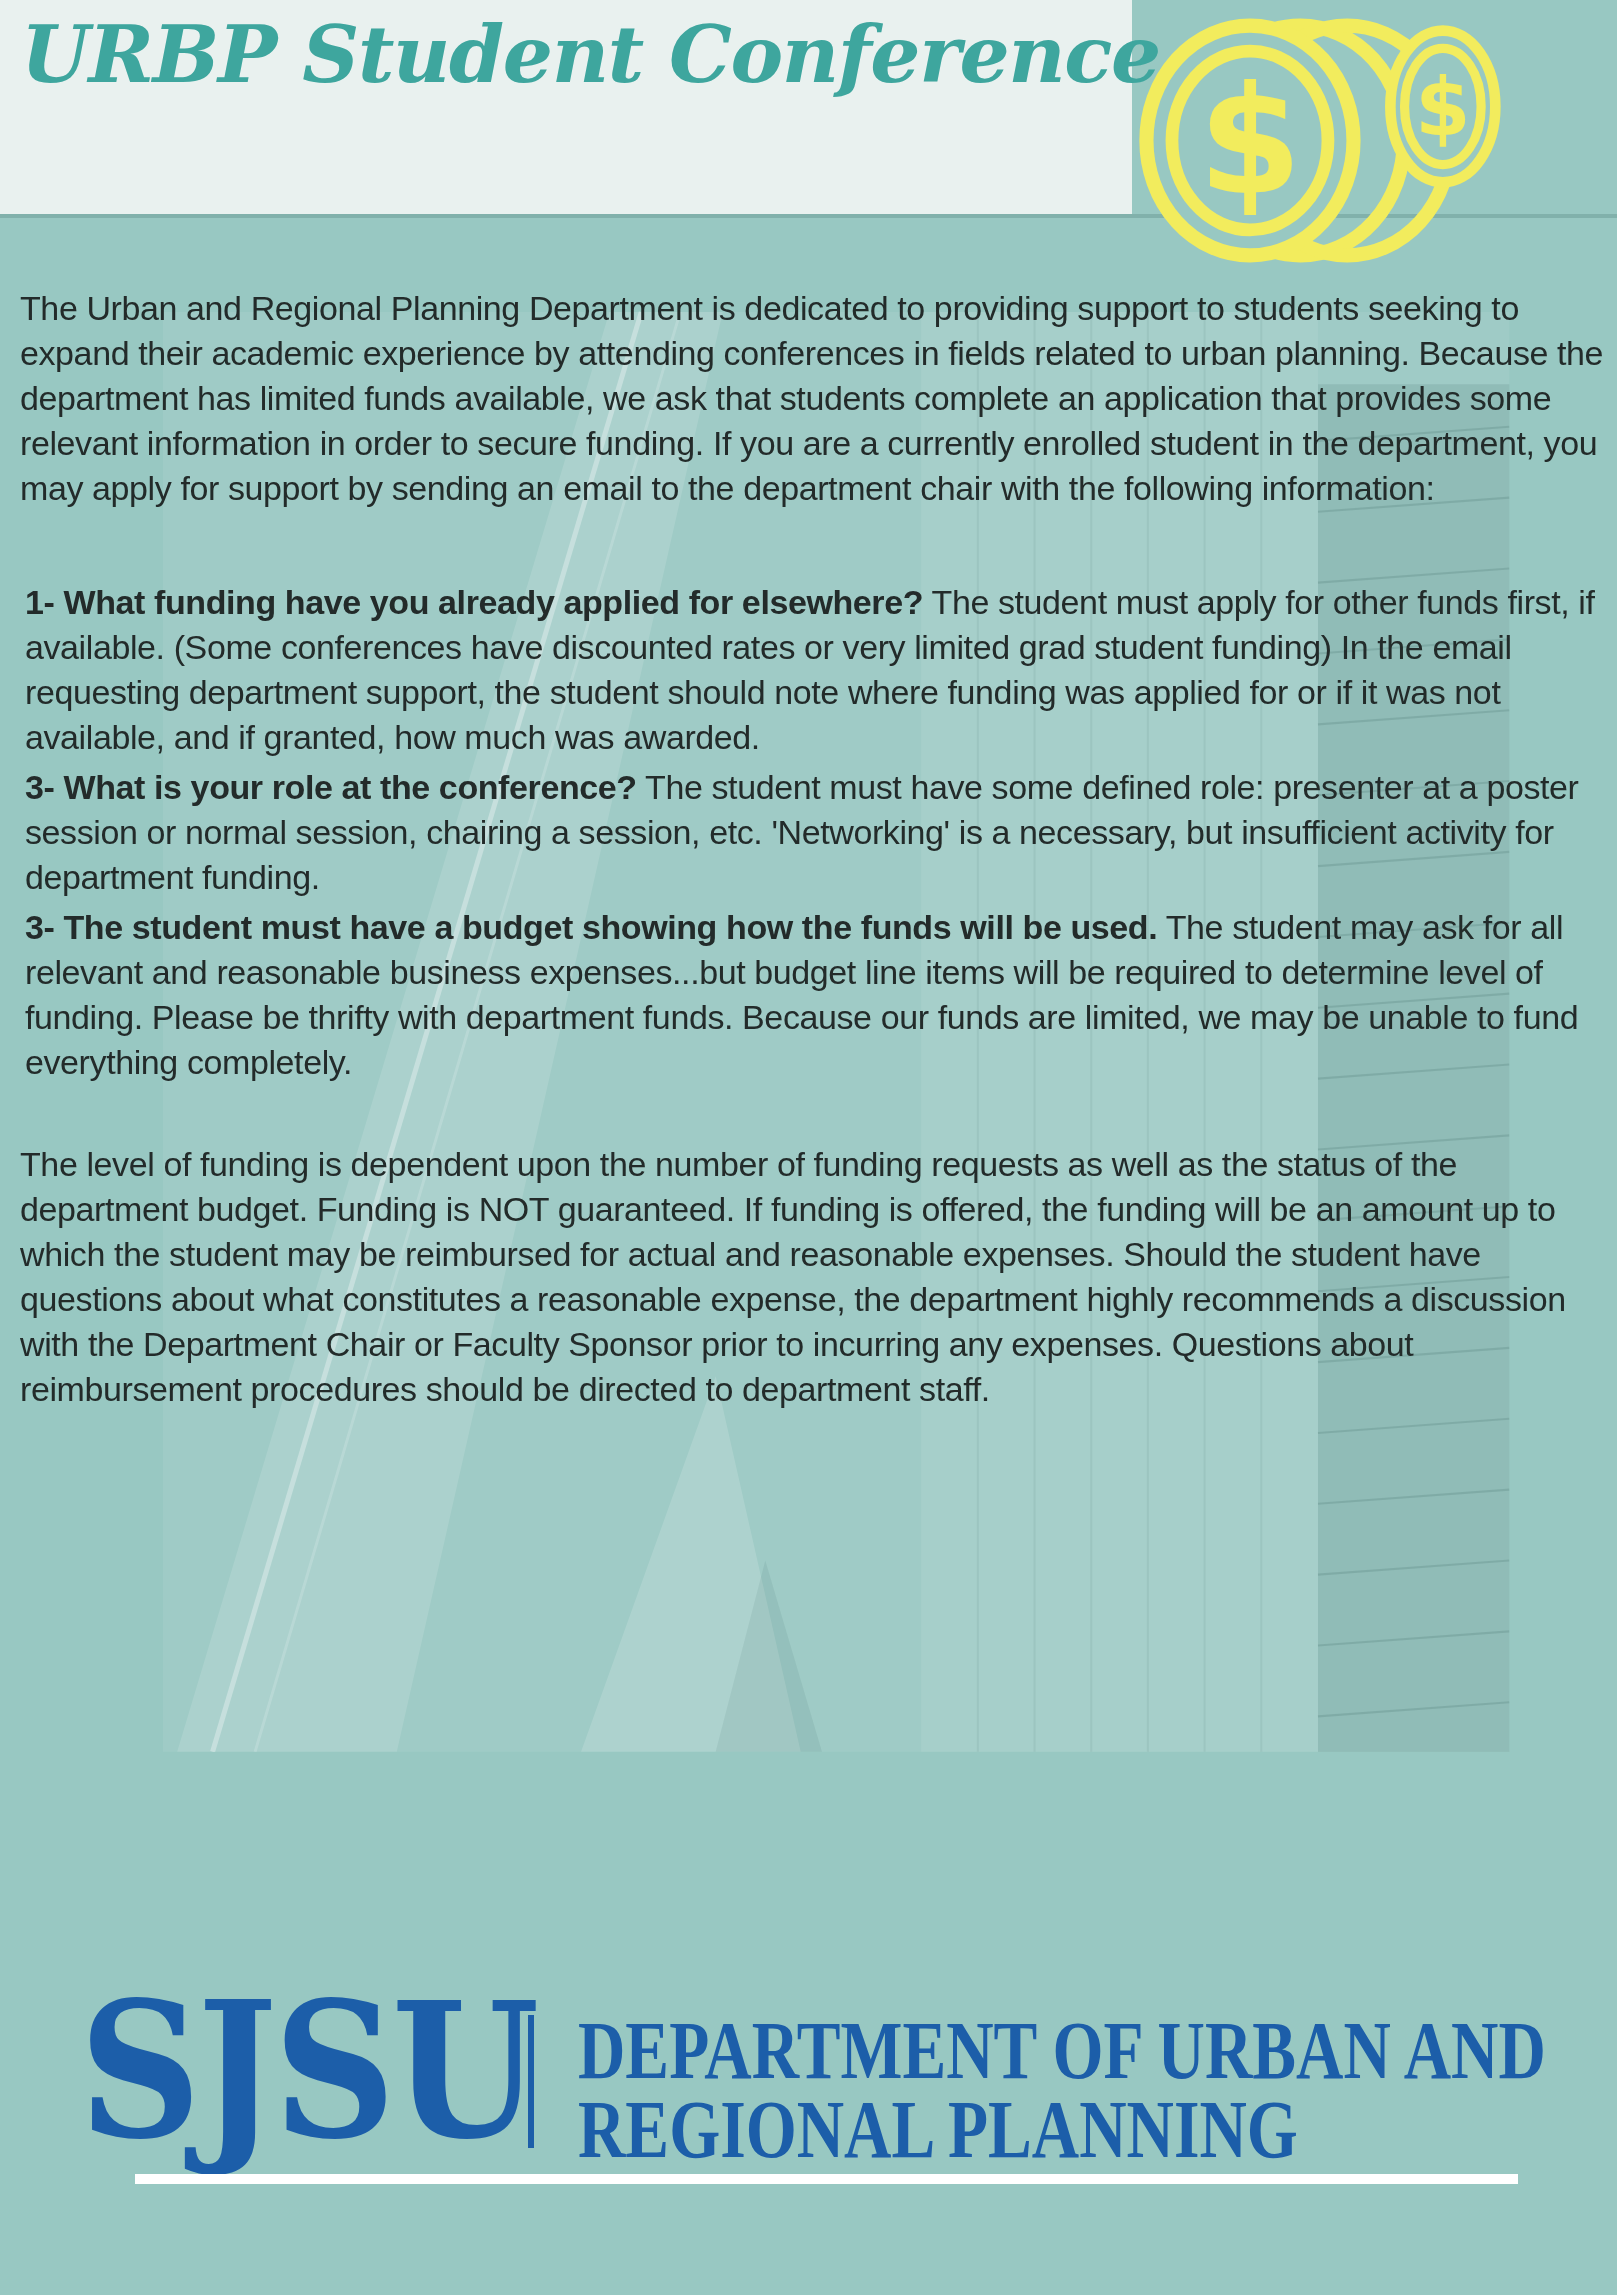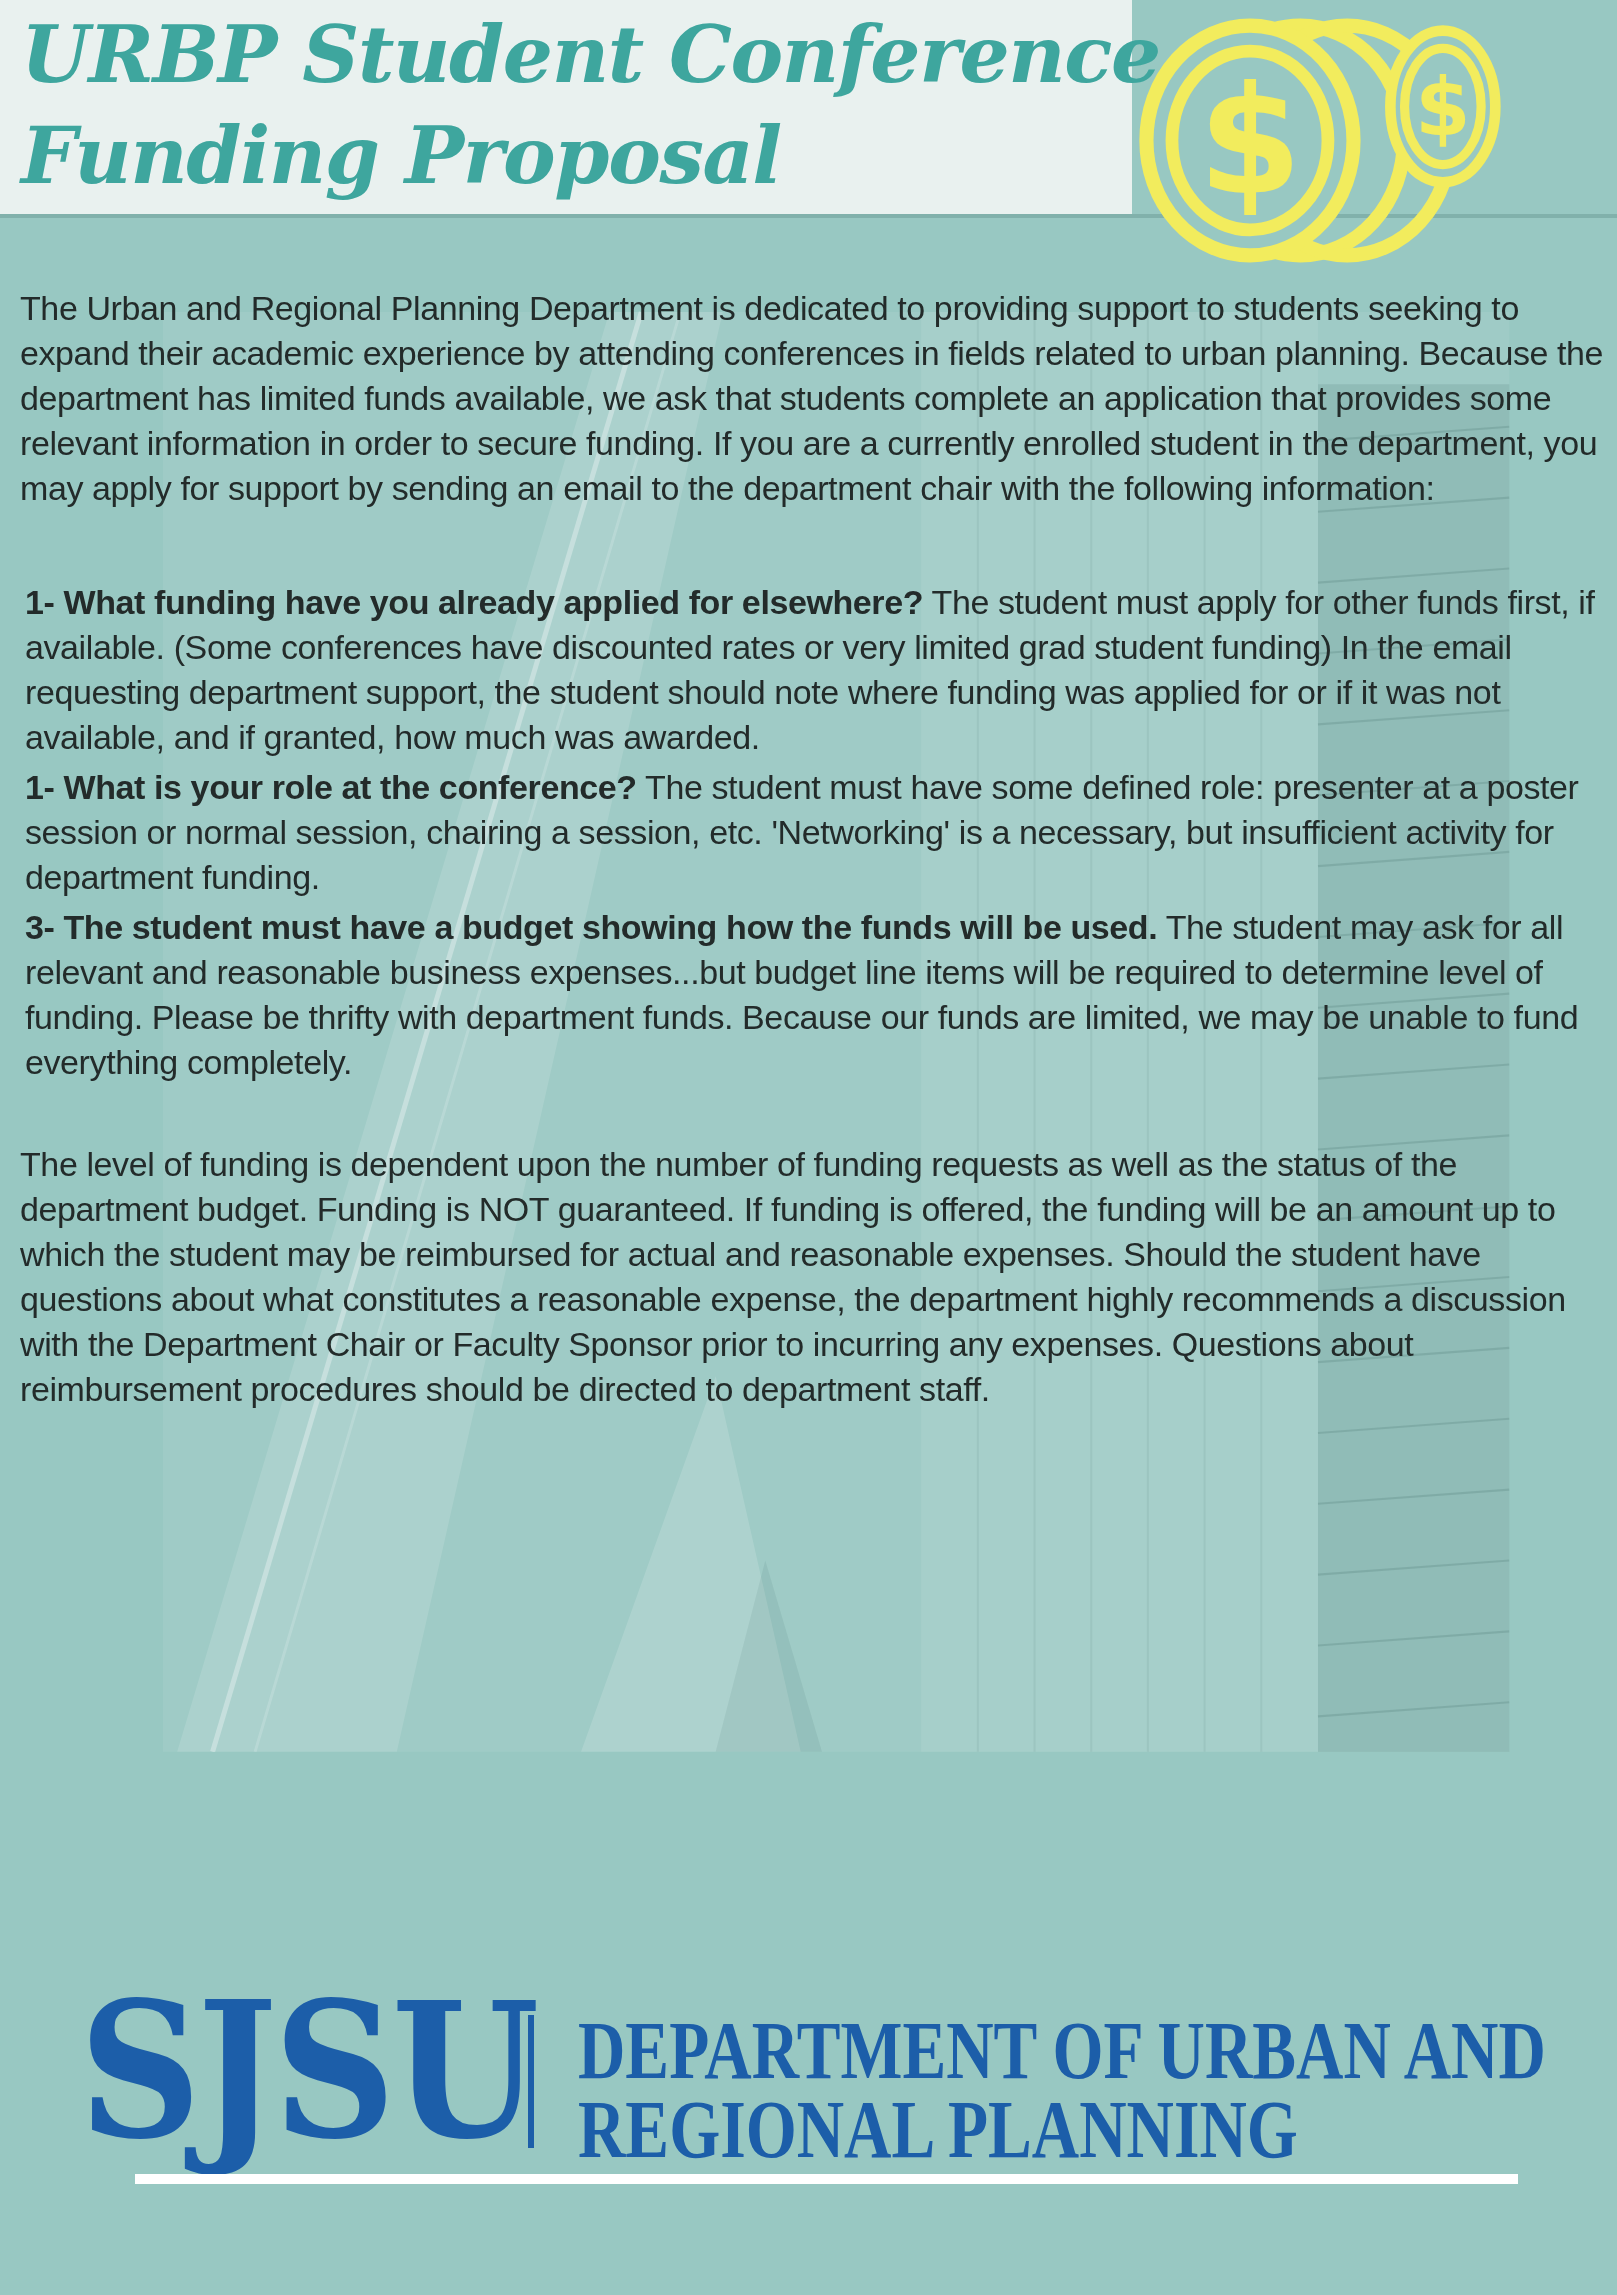--- a/index.html
+++ b/index.html
@@ -122,21 +122,20 @@
       <line x1="1860" y1="2020" x2="2130" y2="2000"></line>
       <line x1="1860" y1="2120" x2="2130" y2="2100"></line>
     </g>
     <polygon points="820,2170 1010,1640 1130,2170" fill="#ffffff" opacity="0.15"></polygon>
     <polygon points="1010,2170 1080,1900 1160,2170" fill="#123f3b" opacity="0.07"></polygon>
   </svg>
 
   <div class="header-band">
     <div class="header-box">
       <span class="title-line">URBP Student Conference</span>
-      <span class="title-line">Funding Proposal</span>
     </div>
   </div>
 
   <svg class="coins" width="512" height="298" viewBox="0 0 722 420" aria-hidden="true">
 
     <ellipse cx="274" cy="198" rx="146" ry="162" fill="none" stroke="#f2ec5d" stroke-width="20"></ellipse>
     <ellipse cx="340" cy="198" rx="146" ry="162" fill="none" stroke="#f2ec5d" stroke-width="20"></ellipse>
 
     <ellipse cx="203" cy="198" rx="146" ry="162" fill="#98c8c2" stroke="#f2ec5d" stroke-width="20"></ellipse>
     <ellipse cx="203" cy="198" rx="110" ry="126" fill="none" stroke="#f2ec5d" stroke-width="18"></ellipse>
@@ -149,21 +148,21 @@
 
   <div class="content">
     <p class="intro">The Urban and Regional Planning Department is dedicated to providing support to students seeking to expand their academic experience by attending conferences in fields related to urban planning. Because the department has limited funds available, we ask that students complete an application that provides some relevant information in order to secure funding. If you are a currently enrolled student in the department, you may apply for support by sending an email to the department chair with the following information:</p>
 
     <div class="requirements">
       <p>
         <strong>1- What funding have you already applied for elsewhere?</strong>
         <span>The student must apply for other funds first, if available. (Some conferences have discounted rates or very limited grad student funding) In the email requesting department support, the student should note where funding was applied for or if it was not available, and if granted, how much was awarded.</span>
       </p>
       <p>
-        <strong>1- What is your role at the conference?</strong>
+        <strong>3- What is your role at the conference?</strong>
         <span>The student must have some defined role: presenter at a poster session or normal session, chairing a session, etc. 'Networking' is a necessary, but insufficient activity for department funding.</span>
       </p>
       <p>
         <strong>3- The student must have a budget showing how the funds will be used.</strong>
         <span>The student may ask for all relevant and reasonable business expenses...but budget line items will be required to determine level of funding. Please be thrifty with department funds. Because our funds are limited, we may be unable to fund everything completely.</span>
       </p>
     </div>
 
     <p class="closing">The level of funding is dependent upon the number of funding requests as well as the status of the department budget. Funding is NOT guaranteed. If funding is offered, the funding will be an amount up to which the student may be reimbursed for actual and reasonable expenses. Should the student have questions about what constitutes a reasonable expense, the department highly recommends a discussion with the Department Chair or Faculty Sponsor prior to incurring any expenses. Questions about reimbursement procedures should be directed to department staff.</p>
   </div>

